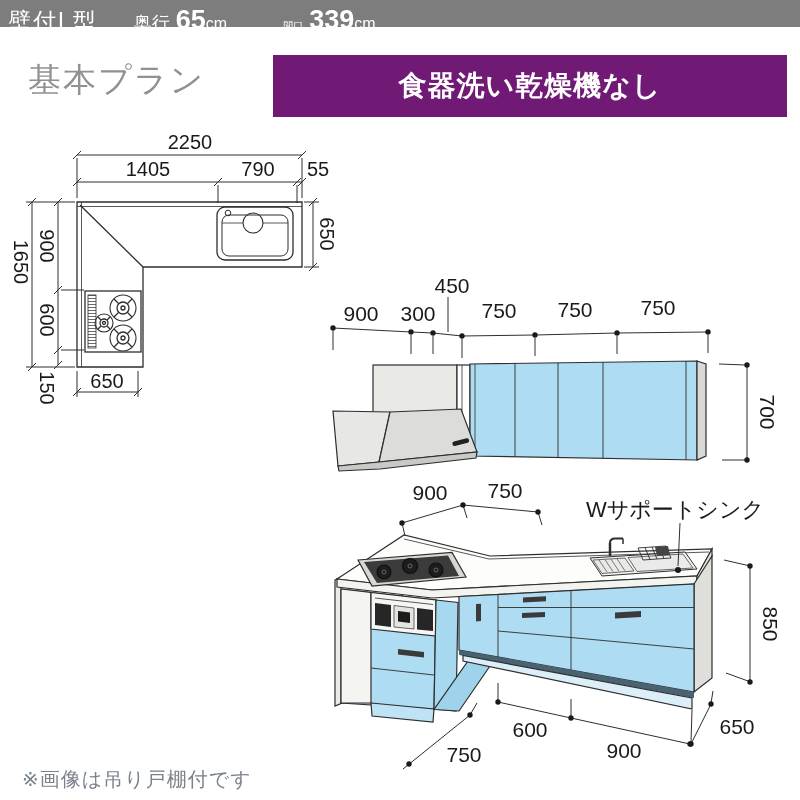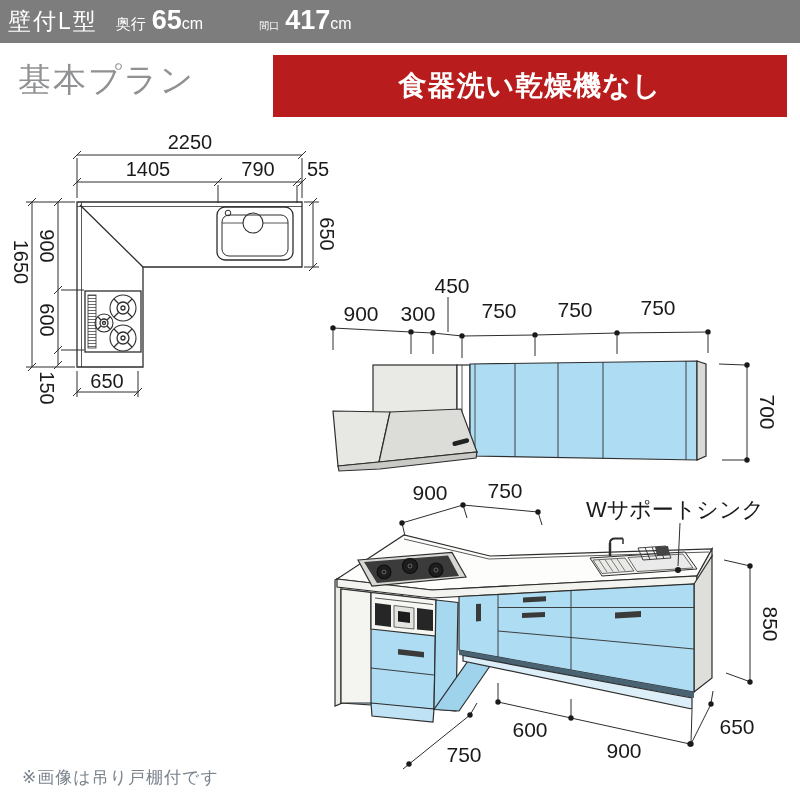--- a/index.html
+++ b/index.html
@@ -1,42 +1,42 @@
 <!DOCTYPE html>
 <html><head>
 <meta charset="utf-8">
 <style>
   html,body{margin:0;padding:0;}
   body{width:800px;height:800px;position:relative;background:#ffffff;overflow:hidden;
        font-family:"Liberation Sans","DejaVu Sans",sans-serif;}
-  .topbar{position:absolute;left:0;top:0;width:800px;height:43px;background:#7d7d7d;
+  .topbar{position:absolute;left:0;top:0;width:800px;height:27px;background:#7d7d7d;
           display:flex;align-items:baseline;color:#ffffff;}
   .topbar .t-type{font-size:23px;margin-left:8px;letter-spacing:2px;line-height:43px;}
-  .topbar .t-sm{font-size:15px;margin-left:18px;}
+  .topbar .t-sm{font-size:18px;margin-left:36px;}
   .topbar .t-num{font-size:27px;margin-left:6px;font-weight:bold;}
   .topbar .t-unit{font-size:16px;}
   .topbar .t-sm2{font-size:10px;margin-left:56px;}
-  .plan-title{position:absolute;left:18px;top:58px;font-size:33px;letter-spacing:2px;color:#8f9193;}
-  .badge{position:absolute;left:273px;top:55px;width:514px;height:62px;background:#b91c1c;
+  .plan-title{position:absolute;left:28px;top:58px;font-size:33px;letter-spacing:2px;color:#8f9193;}
+  .badge{position:absolute;left:273px;top:55px;width:514px;height:62px;background:#701a75;
          color:#ffffff;font-size:28px;font-weight:bold;text-align:center;line-height:62px;letter-spacing:1px;}
-  .footnote{position:absolute;left:22px;top:766px;font-size:17px;color:#7a828c;letter-spacing:1px;}
+  .footnote{position:absolute;left:22px;top:766px;font-size:20px;color:#7a828c;letter-spacing:1px;}
   svg text{font-family:"Liberation Sans","DejaVu Sans",sans-serif;font-size:20px;fill:#1a1a1a;}
   svg .lbl-big{font-size:21px;}
   svg .lbl-sink{font-size:22px;}
 </style>
 </head>
 <body>
 
 <div class="topbar">
   <span class="t-type">壁付L型</span>
   <span class="t-sm">奥行</span>
   <span class="t-num">65</span>
   <span class="t-unit">cm</span>
   <span class="t-sm2">間口</span>
-  <span class="t-num">417</span>
+  <span class="t-num">339</span>
   <span class="t-unit">cm</span>
 </div>
 
 <div class="plan-title">基本プラン</div>
 <div class="badge">食器洗い乾燥機なし</div>
 
 <svg width="800" height="675" viewBox="0 125 800 675" style="position:absolute;left:0;top:125px;">
   <defs>
     <pattern id="hatchH" width="4" height="3" patternUnits="userSpaceOnUse">
       <line x1="0" y1="1.5" x2="4" y2="1.5" stroke="#2e2e2e" stroke-width="0.7"></line>

